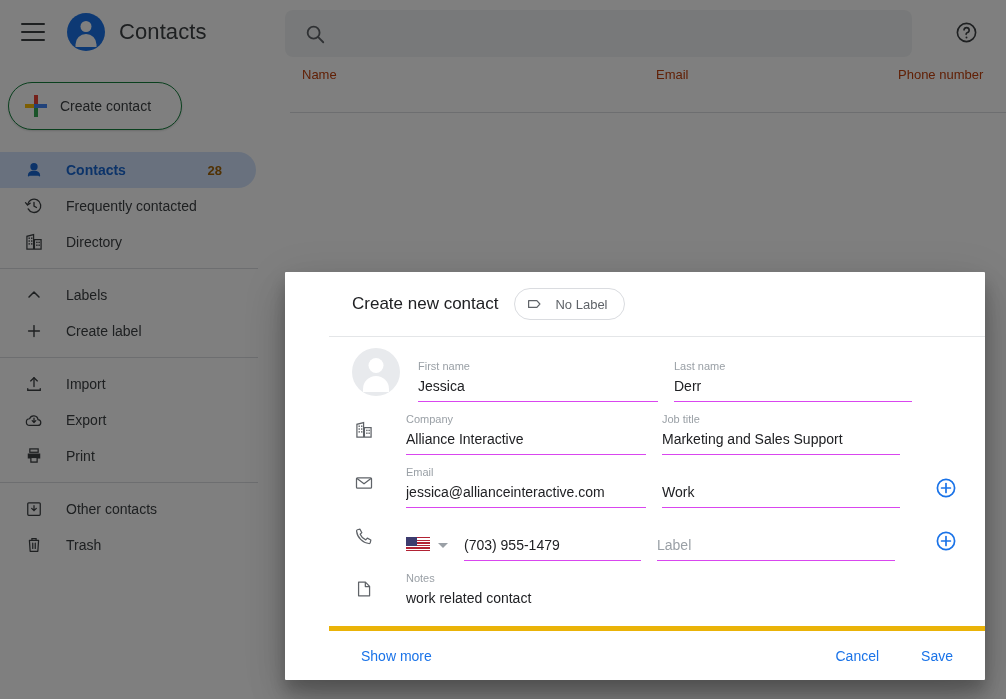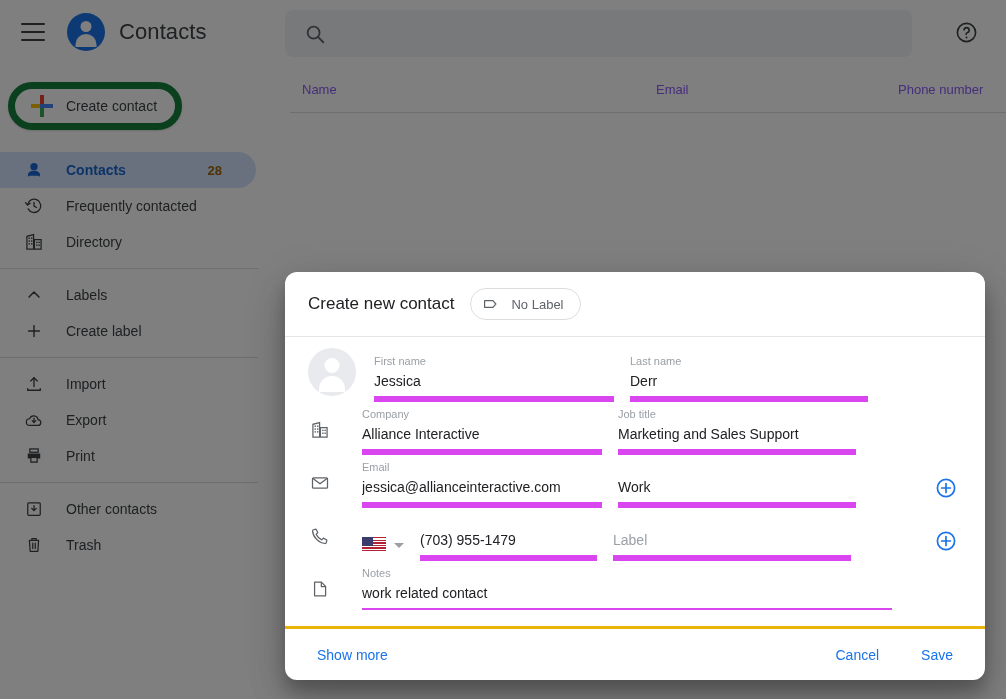--- a/index.html
+++ b/index.html
@@ -59,39 +59,39 @@
     font-family: "Liberation Sans", sans-serif;
     font-size: 15px; color: #3c4043; width: 520px;
   }
   .search-input::placeholder { color: #5f6368; }
   .help-icon {
     position: absolute; left: 955px; top: 21px; width: 23px; height: 23px; cursor: pointer;
   }
 
   
   .list-header {
-    position: absolute; left: 290px; top: 82px; width: 716px; height: 30px;
-    font-size: 13px; color: #8b5cf6;
+    position: absolute; left: 290px; top: 67px; width: 716px; height: 30px;
+    font-size: 13px; color: #c2410c;
   }
   .list-header .col { position: absolute; top: 0; }
   .col-name { left: 12px; }
   .col-email { left: 366px; }
   .col-phone { left: 608px; }
   .list-divider {
     position: absolute; left: 290px; top: 112px; width: 716px; height: 1px;
     background: #dadce0;
   }
 
   
   .sidebar { position: absolute; left: 0; top: 64px; width: 258px; height: 635px; }
   .create-contact {
     display: flex; align-items: center;
     margin: 18px 0 0 8px;
     width: 174px; height: 48px;
-    border: 7px solid #15803d; border-radius: 24px;
+    border: 1px solid #15803d; border-radius: 24px;
     background: #fff;
     box-shadow: 0 1px 2px rgba(60,64,67,.2);
     cursor: pointer;
   }
   .gplus { position: relative; width: 22px; height: 22px; margin-left: 16px; margin-right: 13px; flex: none; }
   .gplus i { position: absolute; }
   .gplus .g-red    { left: 9px;  top: 0;    width: 4px;  height: 9px;  background: #ea4335; }
   .gplus .g-yellow { left: 0;    top: 9px;  width: 9px;  height: 4px;  background: #fbbc04; }
   .gplus .g-blue   { left: 13px; top: 9px;  width: 9px;  height: 4px;  background: #4285f4; }
   .gplus .g-green  { left: 9px;  top: 13px; width: 4px;  height: 9px;  background: #34a853; }
@@ -118,24 +118,24 @@
 
   
   .scrim {
     position: absolute; inset: 0; background: rgba(0,0,0,.5);
     z-index: 50;
   }
 
   
   .dialog {
     position: absolute; left: 285px; top: 272px; width: 700px; height: 408px;
-    background: #ffffff; border-radius: 12px;
+    background: #ffffff; border-radius: 1px;
     box-shadow: 0 11px 15px rgba(0,0,0,.2), 0 9px 46px rgba(0,0,0,.12), 0 24px 38px rgba(0,0,0,.14);
     z-index: 60; overflow: hidden;
-    display: flex; flex-direction: column;
+    display: flex; flex-direction: column; padding-left: 44px;
   }
   .dlg-header {
     height: 65px; display: flex; align-items: center; padding-left: 23px;
     border-bottom: 1px solid #e4e6e8; flex: none;
   }
   .dlg-title { font-size: 17px; color: #202124; }
   .label-chip {
     display: flex; align-items: center; height: 32px;
     margin-left: 16px; padding: 0 16px 0 11px;
     border: 1px solid #dadce0; border-radius: 16px;
@@ -157,21 +157,21 @@
   }
   .avatar::before {
     content: ""; position: absolute; left: 50%; top: 10px; transform: translateX(-50%);
     width: 15px; height: 15px; border-radius: 50%; background: #ffffff;
   }
   .avatar::after {
     content: ""; position: absolute; left: 50%; top: 28px; transform: translateX(-50%);
     width: 26px; height: 16px; border-radius: 13px 13px 0 0; background: #ffffff;
   }
 
-  .field { position: relative; padding-bottom: 6px; border-bottom: 6px solid #d946ef; margin-top: 36px; }
+  .field { position: relative; padding-bottom: 6px; border-bottom: 1px solid #d946ef; margin-top: 36px; }
   .field .flabel {
     font-size: 11px; color: #9aa0a6; display: block; margin-bottom: 4px; line-height: 13px;
   }
   .field .fvalue {
     font-size: 14px; color: #202124; line-height: 18px; min-height: 18px;
     white-space: nowrap; overflow: hidden;
   }
   .field .fvalue.placeholder { color: #9aa0a6; }
   .field.nolabel { padding-top: 17px; }
 
@@ -198,21 +198,21 @@
   .flag .canton {
     position: absolute; left: 0; top: 0; width: 11px; height: 8.5px; background: #3c3b6e;
   }
   .caret {
     width: 0; height: 0; margin-left: 8px;
     border-left: 5px solid transparent; border-right: 5px solid transparent;
     border-top: 5px solid #9aa0a6;
   }
 
   .dlg-footer {
-    height: 54px; border-top: 3px solid #eab308; flex: none;
+    height: 54px; border-top: 5px solid #eab308; flex: none;
     display: flex; align-items: center; padding: 0 24px 0 24px; margin-top: 16px;
   }
   .link-btn {
     font-size: 14px; color: #1a73e8; cursor: pointer; background: none;
     border: none; font-family: "Liberation Sans", sans-serif; padding: 8px;
   }
   .spacer { flex: 1 1 auto; }
   .btn-cancel { margin-right: 26px; text-align: center; }
 </style>
 </head>

